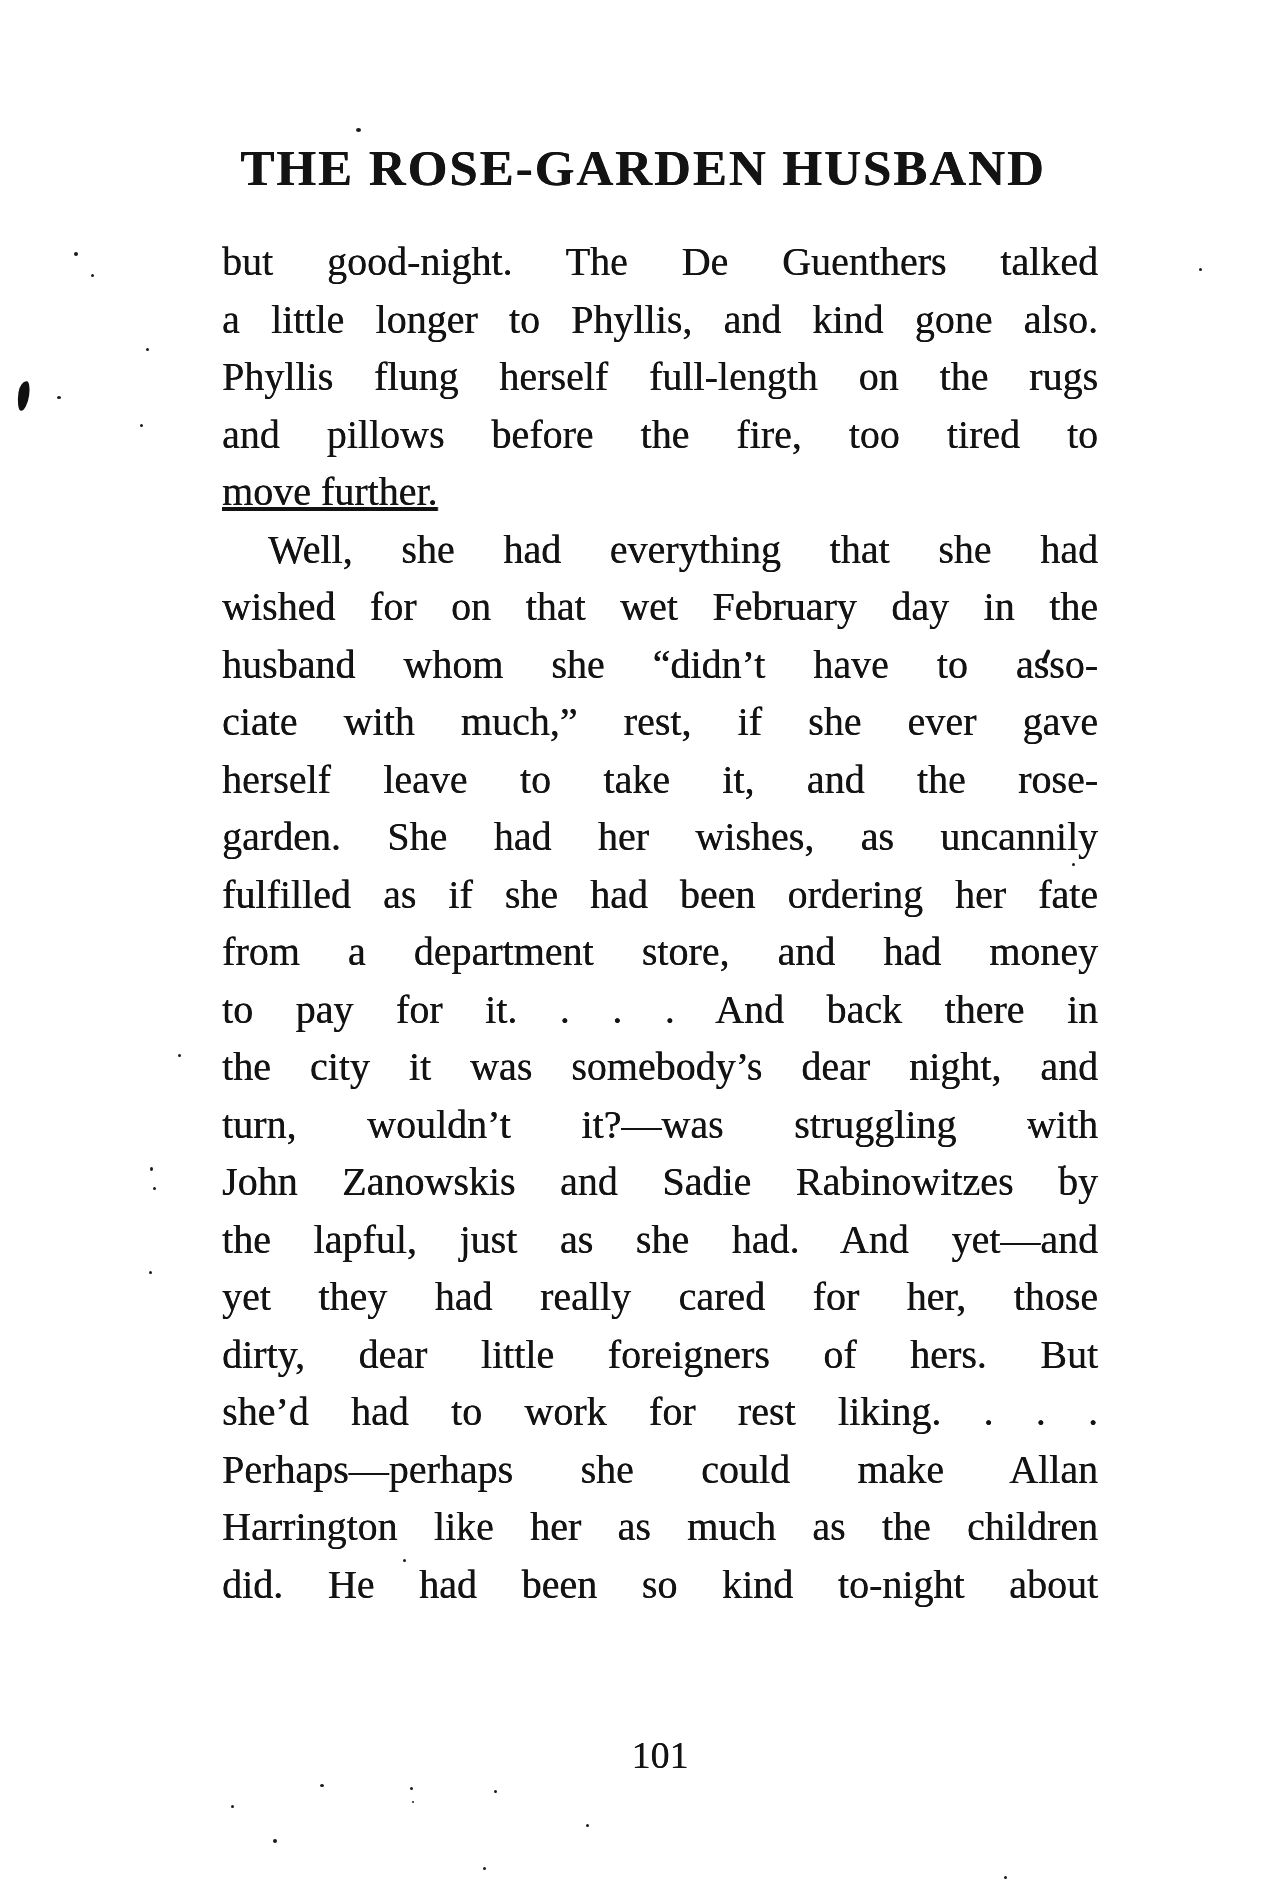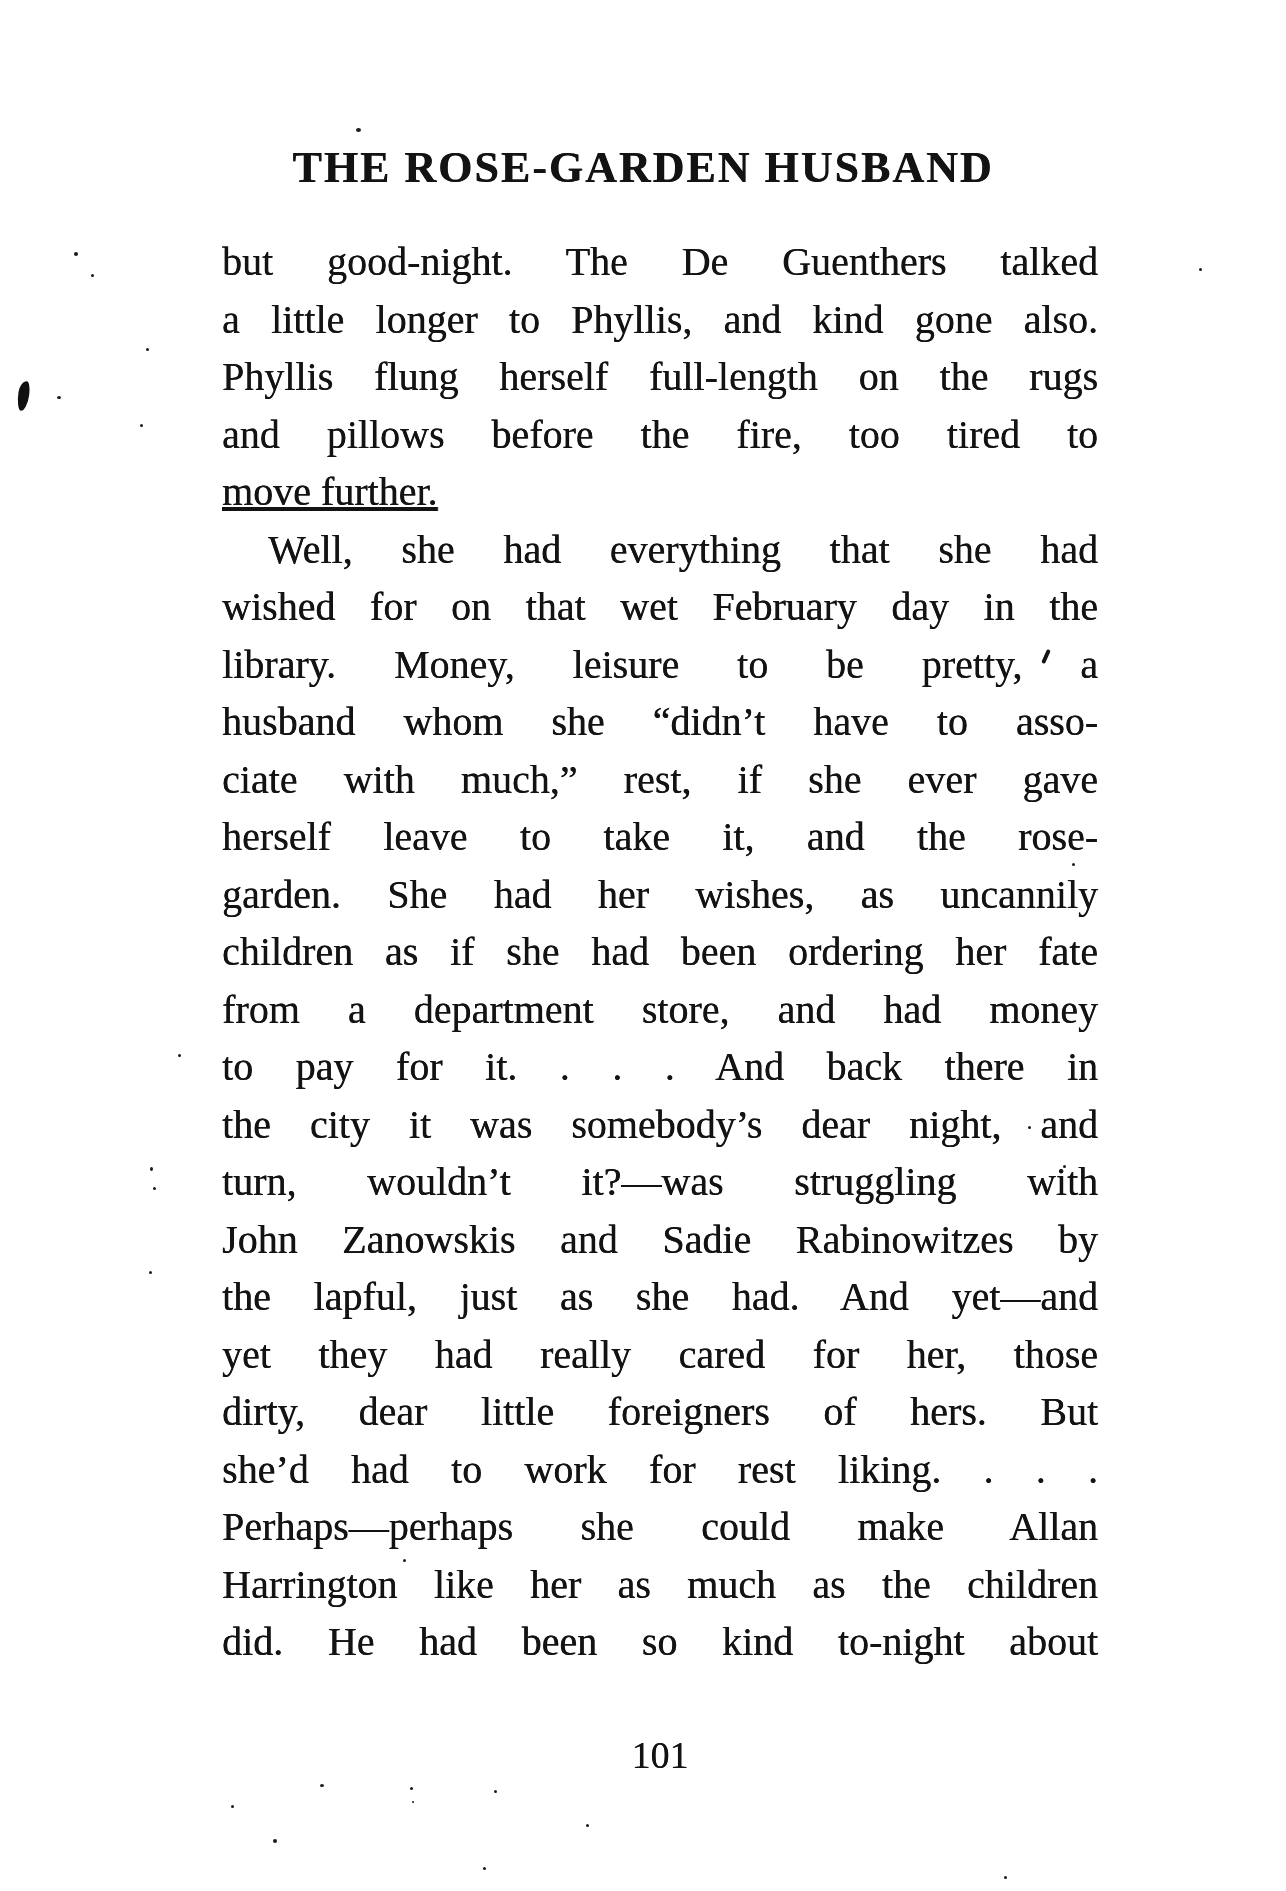--- a/index.html
+++ b/index.html
@@ -13,21 +13,21 @@
   }
   .page {
     position: absolute; inset: 0;
     background: #ffffff;
   }
   .running-title {
     position: absolute;
     top: 146px; left: 0; width: 100%;
     text-align: center;
     font-weight: bold;
-    font-size: 44px;
+    font-size: 51px;
     line-height: 44px;
     letter-spacing: 2px;
     text-shadow: 0.4px 0 0 currentColor;
     white-space: nowrap;
   }
   .body-block {
     position: absolute;
     left: 222px; top: 233px; width: 876px;
     font-size: 40px;
     line-height: 57.5px;
@@ -80,26 +80,25 @@
   <div class="running-title">THE ROSE-GARDEN HUSBAND</div>
 
   <main class="body-block">
       <div class="line">but good-night.  The De Guenthers talked</div>
       <div class="line">a little longer to Phyllis, and kind gone also.</div>
       <div class="line">Phyllis flung herself full-length on the rugs</div>
       <div class="line">and pillows before the fire, too tired to</div>
       <div class="line ragged">move further.</div>
       <div class="line indent">Well, she had everything that she had</div>
       <div class="line">wished for on that wet February day in the</div>
-      <div class="line">library.  Money, leisure to be pretty, a</div>
       <div class="line">husband whom she “didn’t have to asso-</div>
       <div class="line">ciate with much,” rest, if she ever gave</div>
       <div class="line">herself leave to take it, and the rose-</div>
       <div class="line">garden.  She had her wishes, as uncannily</div>
-      <div class="line">children as if she had been ordering her fate</div>
+      <div class="line">fulfilled as if she had been ordering her fate</div>
       <div class="line">from a department store, and had money</div>
       <div class="line">to pay for it. . . .  And back there in</div>
       <div class="line">the city it was somebody’s dear night, and</div>
       <div class="line">turn, wouldn’t it?—was struggling with</div>
       <div class="line">John Zanowskis and Sadie Rabinowitzes by</div>
       <div class="line">the lapful, just as she had.  And yet—and</div>
       <div class="line">yet they had really cared for her, those</div>
       <div class="line">dirty, dear little foreigners of hers.  But</div>
       <div class="line">she’d had to work for rest liking. . . .</div>
       <div class="line">Perhaps—perhaps she could make Allan</div>

